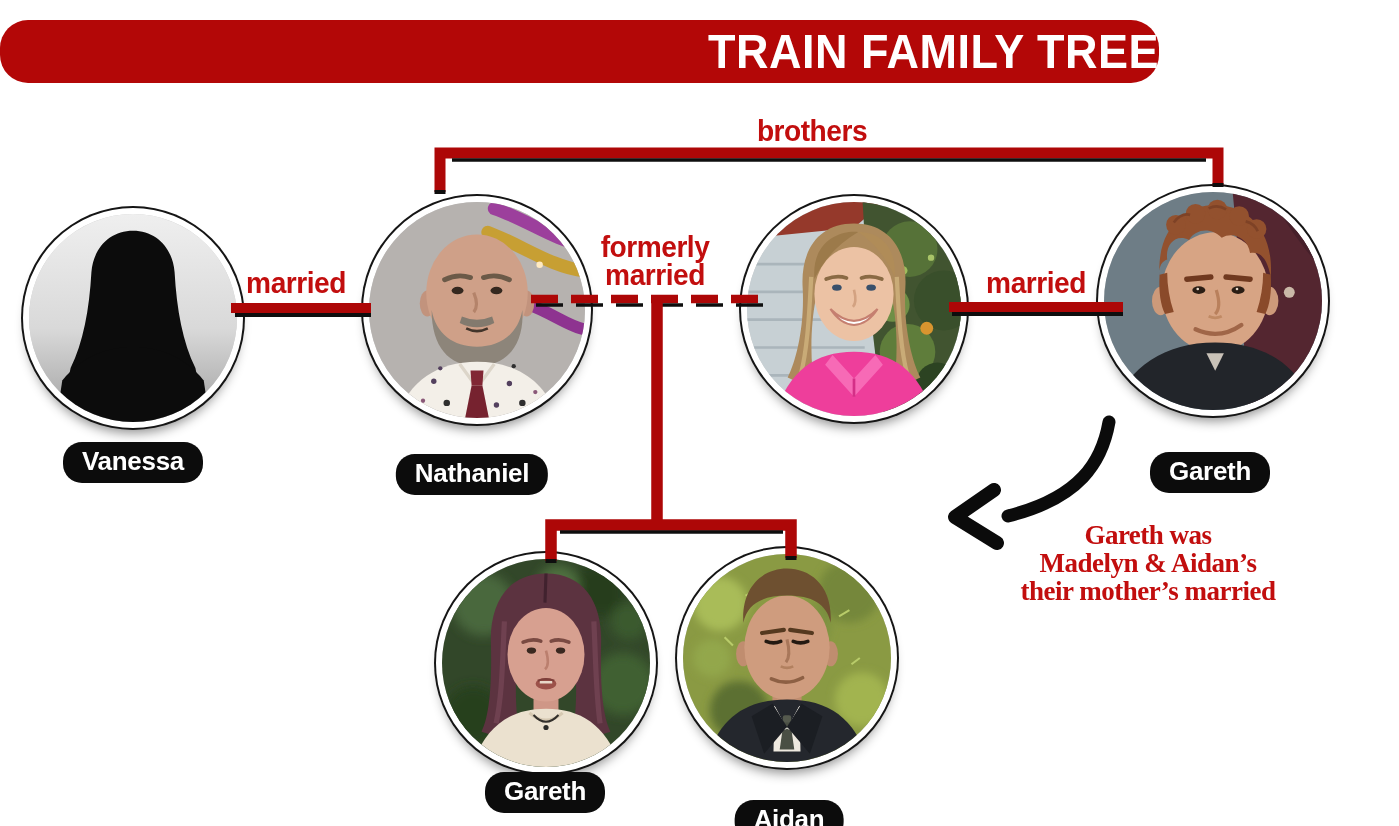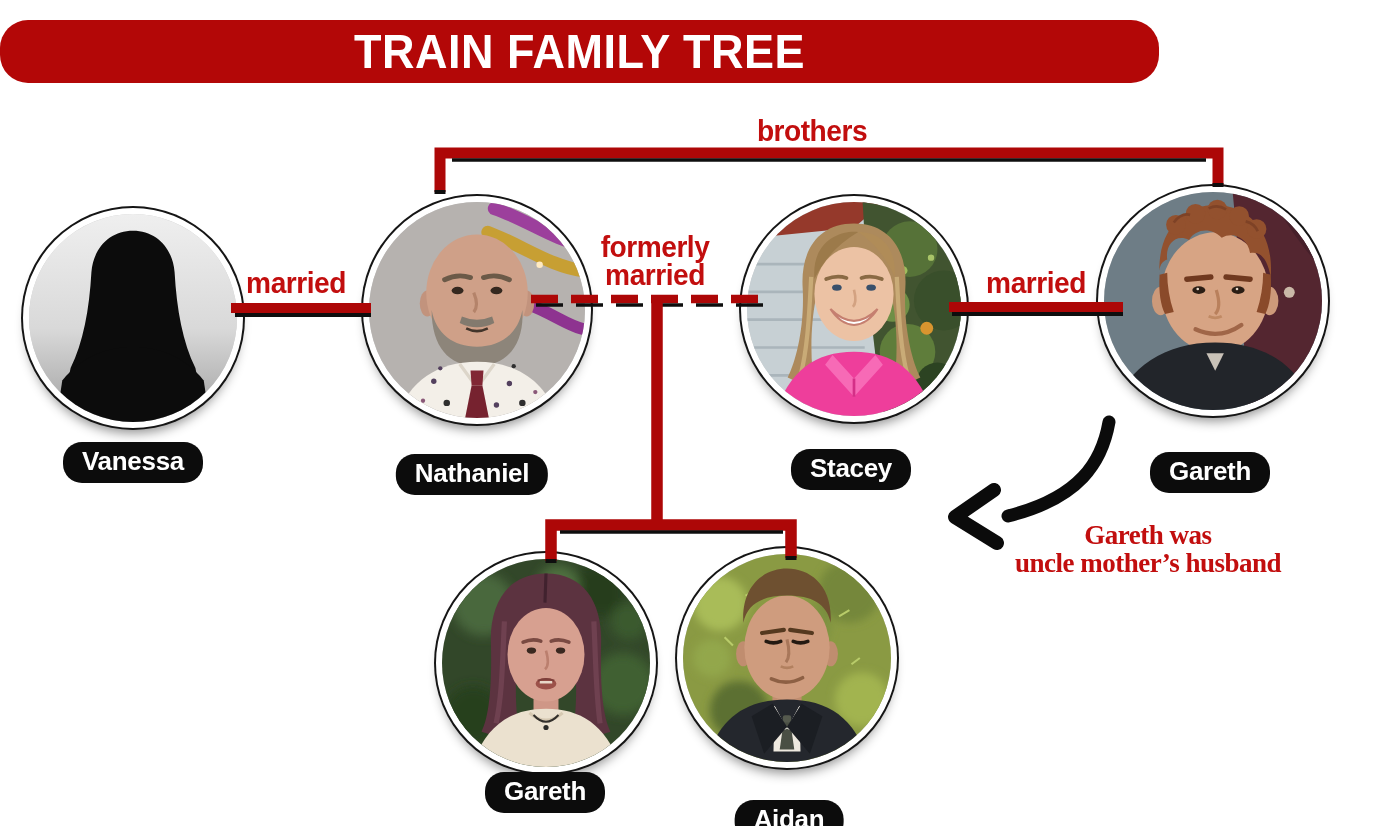--- a/index.html
+++ b/index.html
@@ -1,19 +1,19 @@
 <!DOCTYPE html>
 <html style="--banner-red: #b30707; --line-red: #ad0707; --label-red: #c20e0e; --pill-bg: #0c0c0c; --pill-text: #ffffff; --arrow-black: #0b0b0b; --page-bg: #ffffff;"><head>
 <meta charset="utf-8">
 <style>
   html,body { margin:0; padding:0; background:#fff; }
   .stage { position:relative; width:1399px; height:826px; background:#fff; overflow:hidden;
            font-family:"Liberation Sans", sans-serif; }
   .banner { position:absolute; left:0; top:20px; width:1159px; height:63px;
-            background:var(--banner-red,#b30707); display:flex; align-items:center; justify-content:center;border-radius:28px; }
+            background:var(--banner-red,#b30707); display:flex; align-items:center; justify-content:flex-end;border-radius:28px; }
   .banner h1 { margin:0; color:#fff; font-size:45px; font-weight:bold; letter-spacing:.5px; transform:scaleY(1.05); }
   .connectors { position:absolute; left:0; top:0; width:1399px; height:826px; pointer-events:none; }
   .red-stroke { stroke:var(--line-red,#ad0707); fill:none; }
   .shadow-stroke { stroke:#0e0e0e; fill:none; }
   .arrow-stroke { stroke:var(--arrow-black,#0b0b0b); fill:none; }
   .rel-label { position:absolute; transform:translateX(-50%) scaleX(.97); color:var(--label-red,#c20e0e);
                font-weight:bold; font-size:29px; line-height:28px; text-align:center; white-space:nowrap;
                letter-spacing:-0.5px; }
   figure.avatar { margin:0; position:absolute; border-radius:50%; border:6px solid #fff; box-sizing:border-box;
             overflow:hidden; background:#ccc;
@@ -286,31 +286,29 @@
   </div>
 
   <div class="rel-label" style="left:1036px; top:269px;">married</div>
 
   <div class="pill" style="left:133px; top:414px;">
     <span>Vanessa</span>
   </div>
   <div class="pill" style="left:472px; top:426px;">
     <span>Nathaniel</span>
   </div>
-  <div class="pill" style="left:851px; top:421px;">
-    <span>Stacey</span>
-  </div>
   <div class="pill" style="left:1210px; top:424px;">
     <span>Gareth</span>
   </div>
   <div class="pill" style="left:545px; top:744px;">
     <span>Gareth</span>
   </div>
   <div class="pill" style="left:789px; top:772px;">
     <span>Aidan</span>
   </div>
 
   <div class="annotation">
     <span>Gareth was</span>
-    <span>uncle mother’s husband</span>
+    <span>Madelyn &amp; Aidan’s</span>
+    <span>their mother’s married</span>
   </div>
 
 </div>
 
 </body></html>

